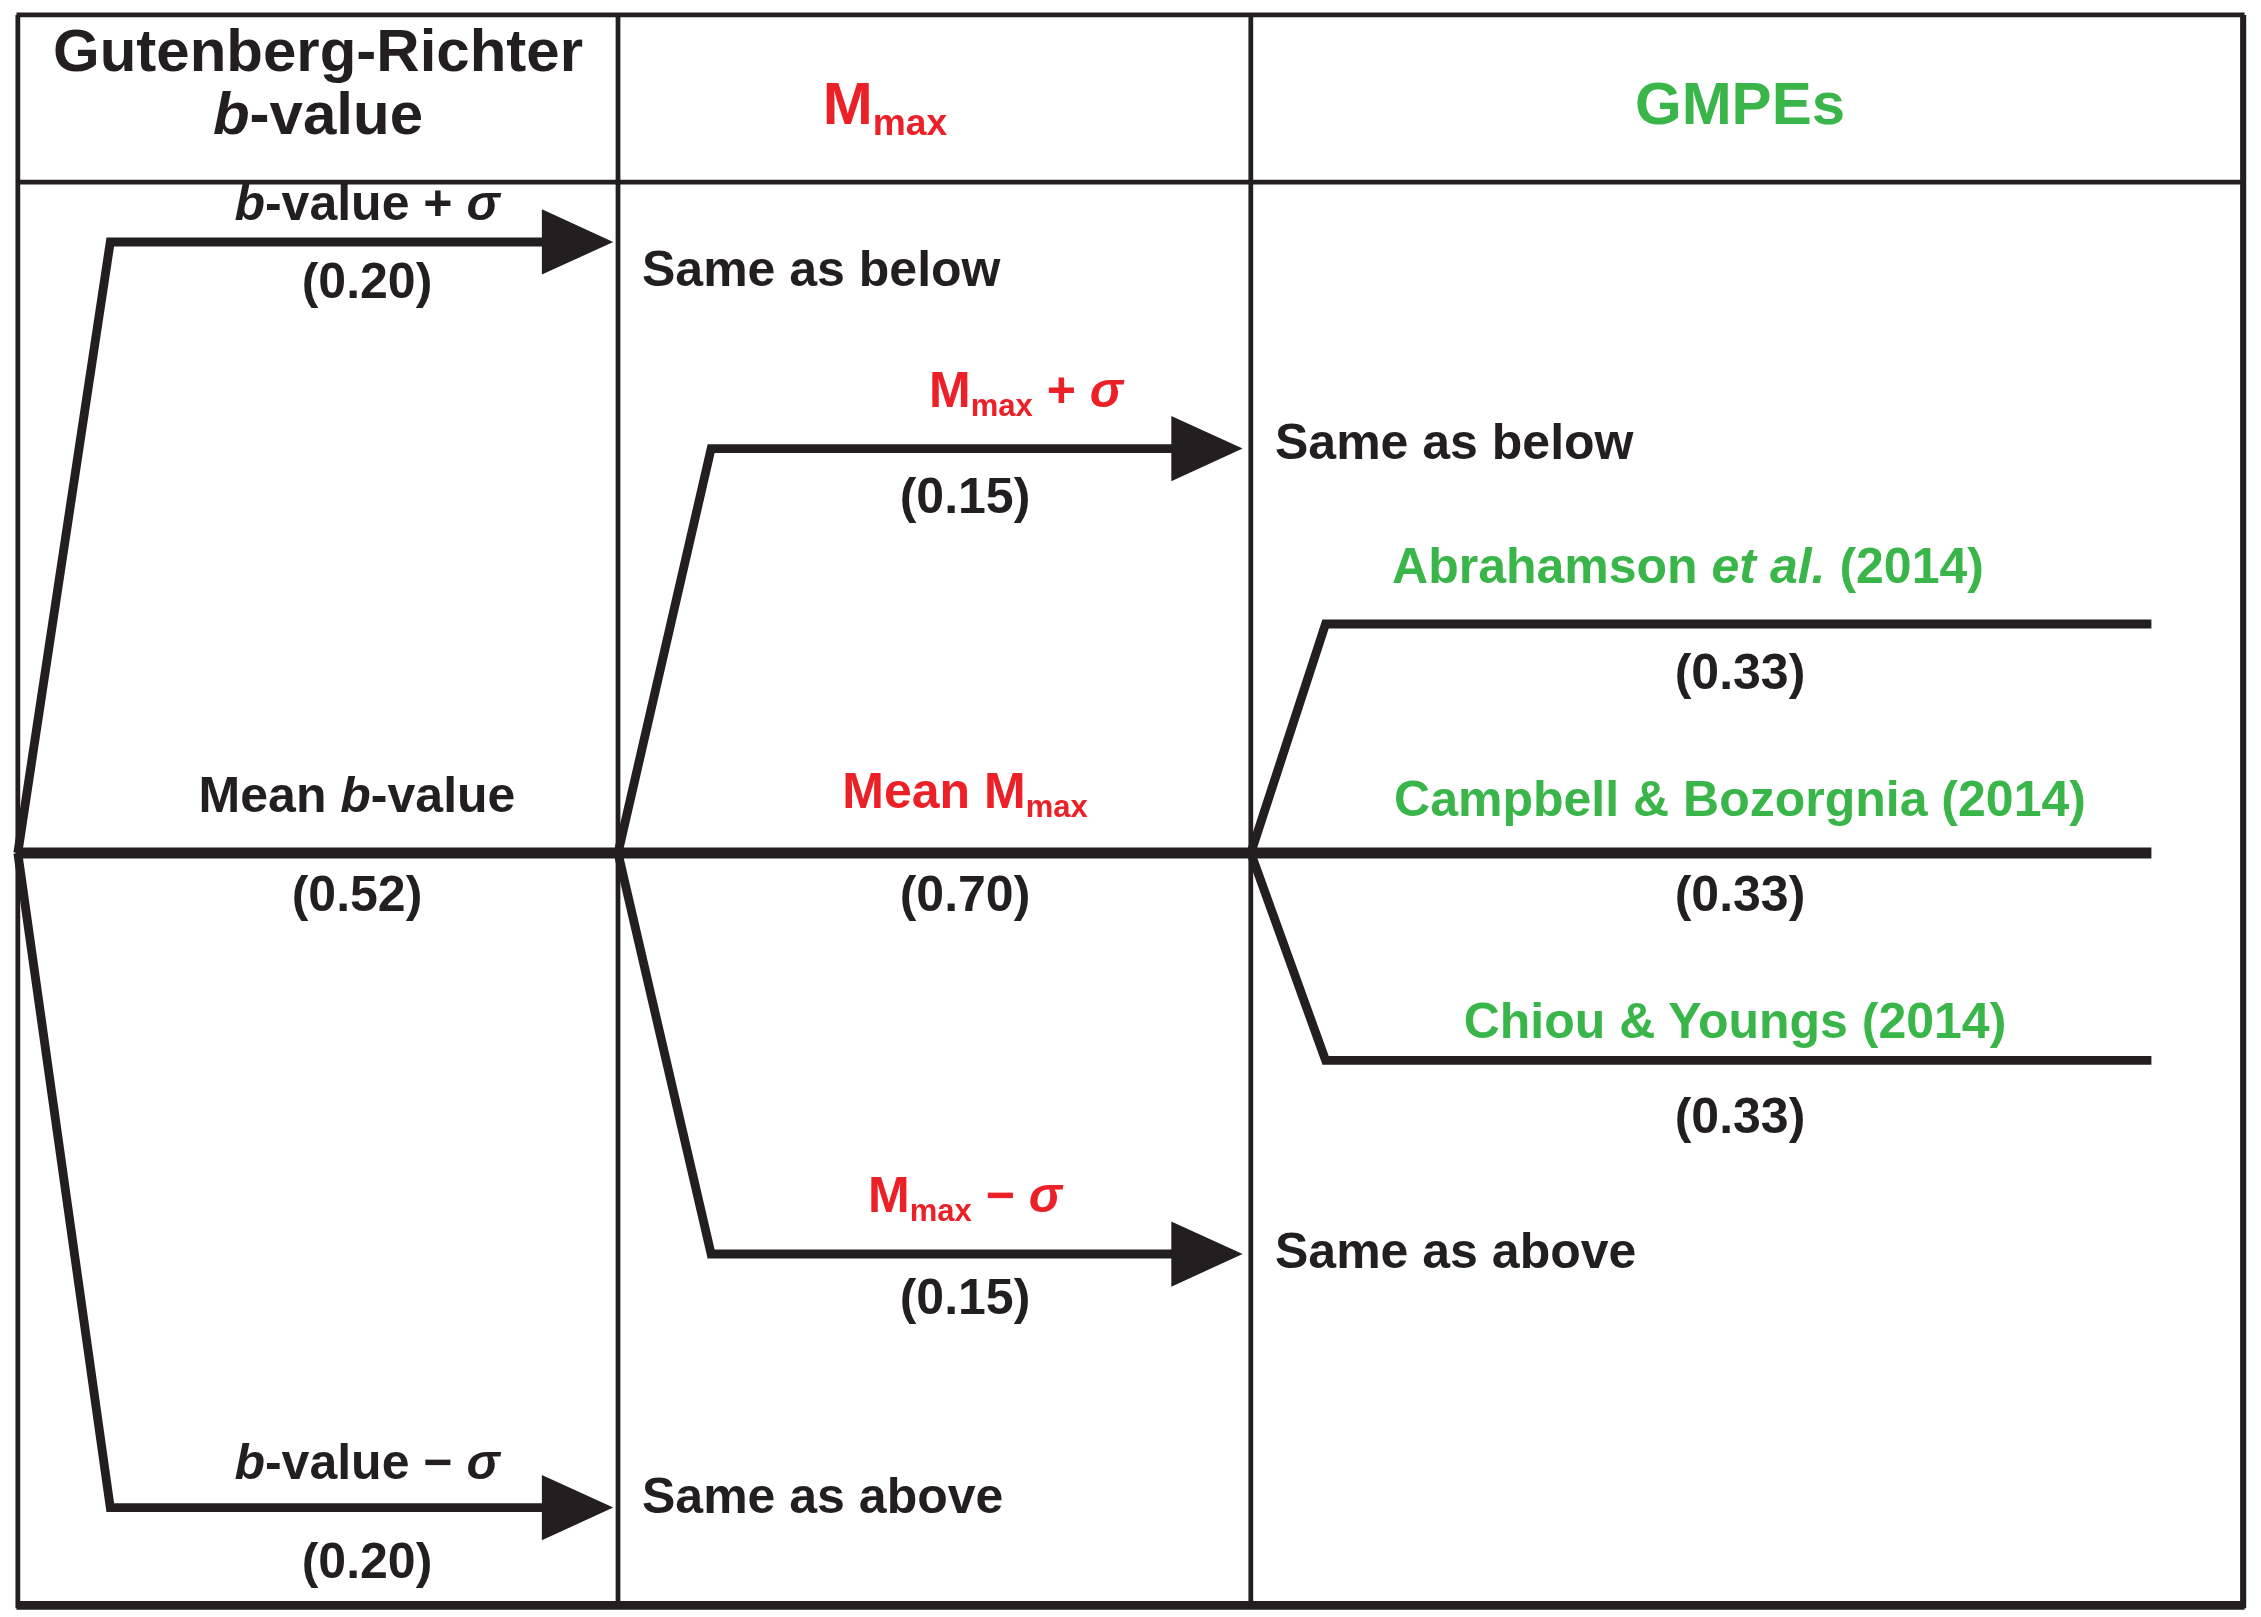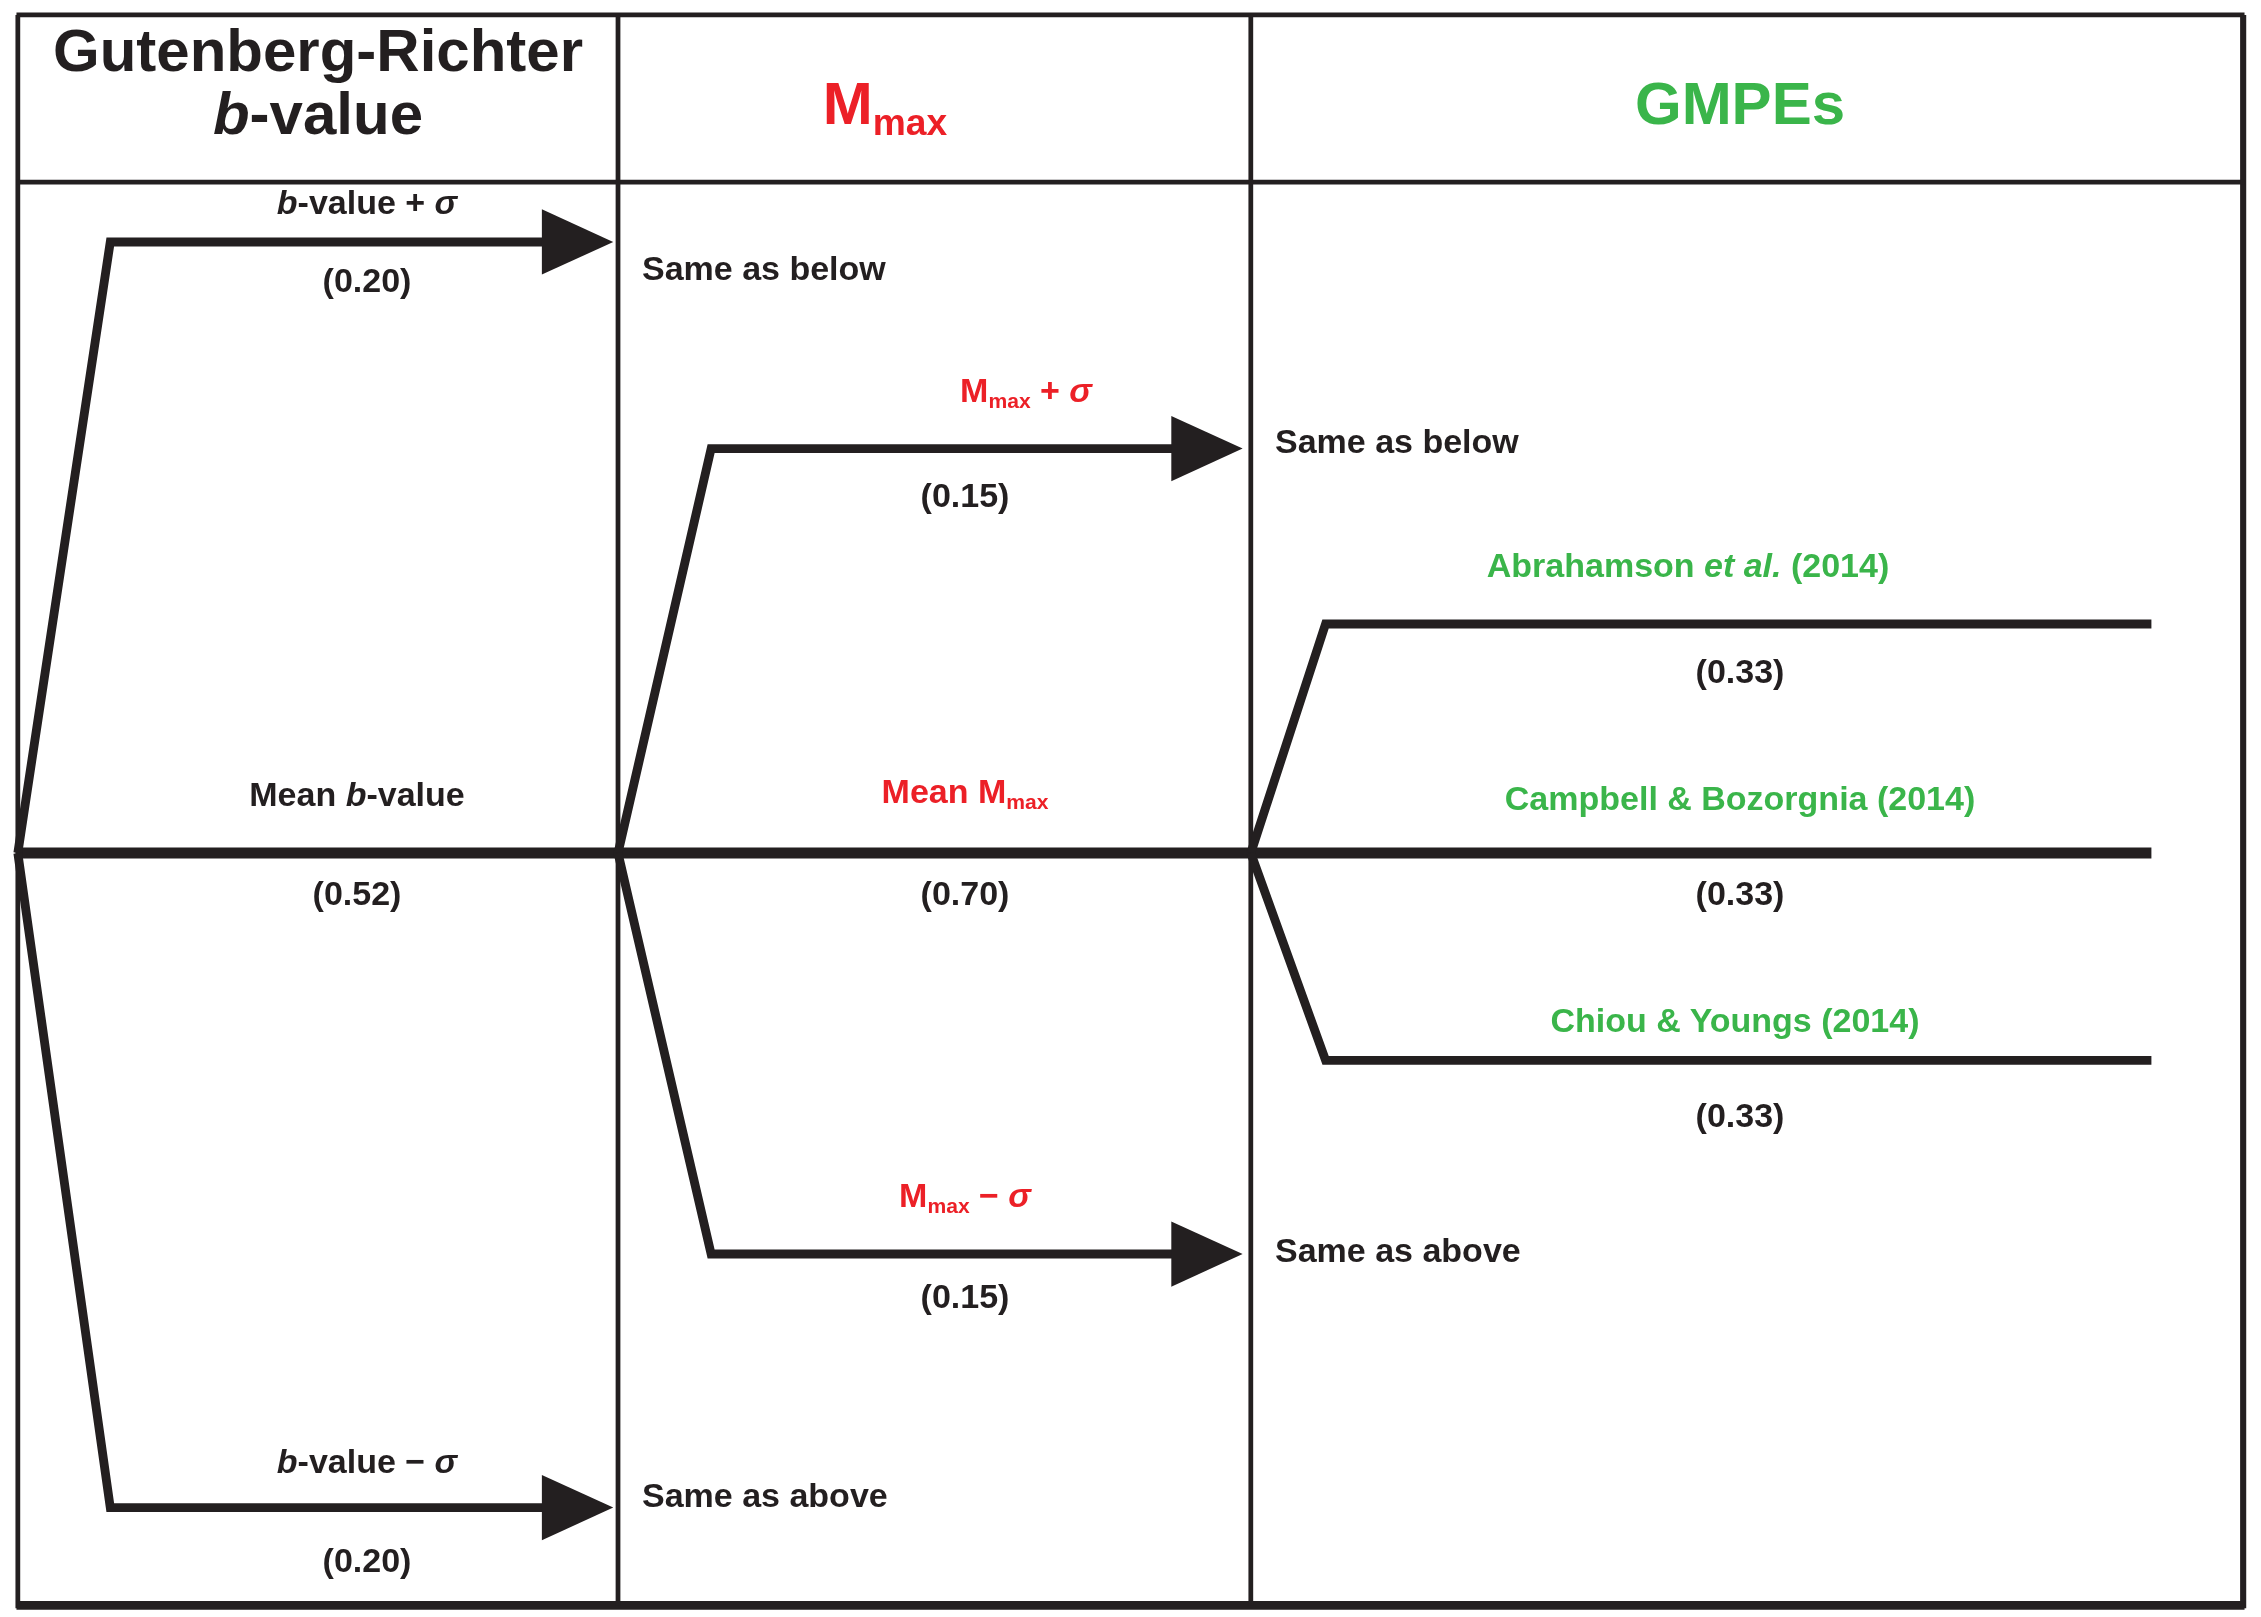--- a/index.html
+++ b/index.html
@@ -17,21 +17,21 @@
     background: var(--bg);
     font-family: "Liberation Sans", sans-serif;
     font-weight: bold;
     color: var(--ink);
     overflow: hidden;
   }
   #tree-svg { position: absolute; left: 0; top: 0; width: 2261px; height: 1617px; }
   .lbl {
     position: absolute;
     white-space: nowrap;
-    font-size: 34px;
+    font-size: 50px;
     line-height: 1.05;
     transform: translate(-50%, -50%);
     text-align: center;
   }
   .lbl.left { transform: translate(0, -50%); text-align: right; }
   .hdr { font-size: 60px; }
   .red { color: var(--red); }
   .green { color: var(--green); }
   .it { font-style: italic; }
   .sub { font-size: 0.62em; vertical-align: -0.28em; }

